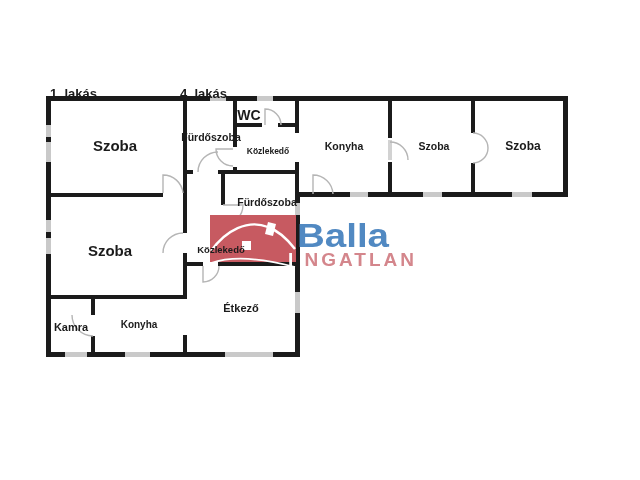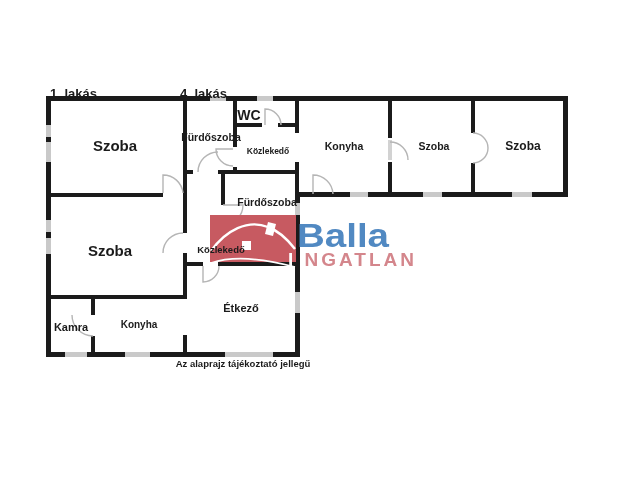--- a/index.html
+++ b/index.html
@@ -119,15 +119,14 @@
   <div class="rlabel" style="left:344px;top:141px;font-size:10.5px;">Konyha</div>
   <div class="rlabel" style="left:434px;top:141px;font-size:10.5px;">Szoba</div>
   <div class="rlabel" style="left:523px;top:140px;font-size:12px;">Szoba</div>
   <div class="rlabel" style="left:267px;top:197px;font-size:10.5px;">Fürdőszoba</div>
   <div class="rlabel" style="left:221px;top:245px;font-size:9.5px;">Közlekedő</div>
   <div class="rlabel" style="left:110px;top:243px;font-size:15px;">Szoba</div>
   <div class="rlabel" style="left:71px;top:322px;font-size:11px;">Kamra</div>
   <div class="rlabel" style="left:139px;top:320px;font-size:10px;">Konyha</div>
   <div class="rlabel" style="left:241px;top:303px;font-size:11px;">Étkező</div>
 
-  <div class="footer" style="left:243px;top:359px;">Az alaprajz tájékoztató jellegű</div>
 
 </div>
 
 </body></html>

